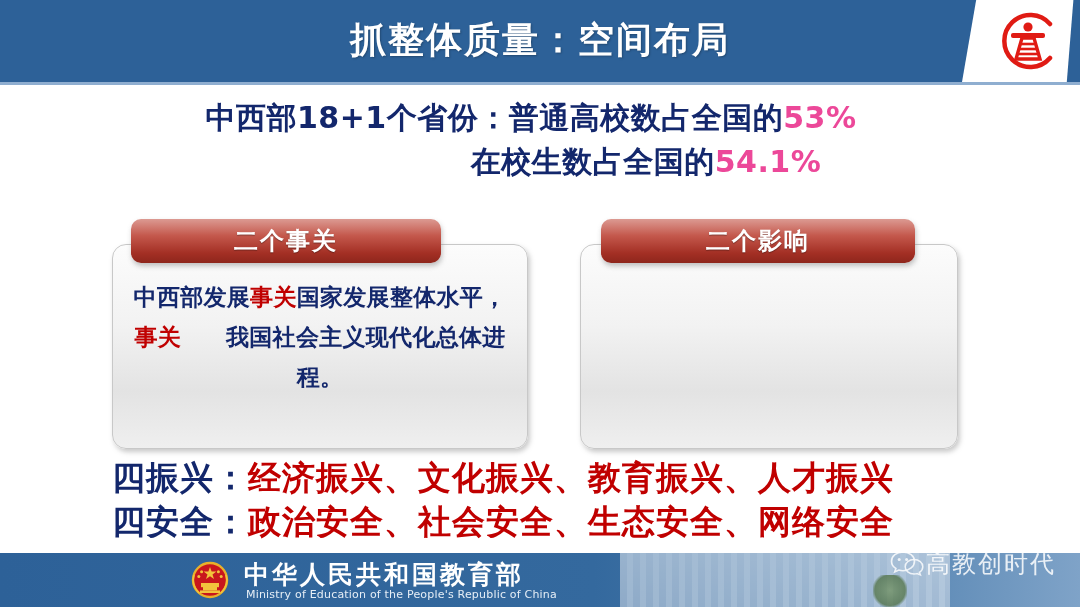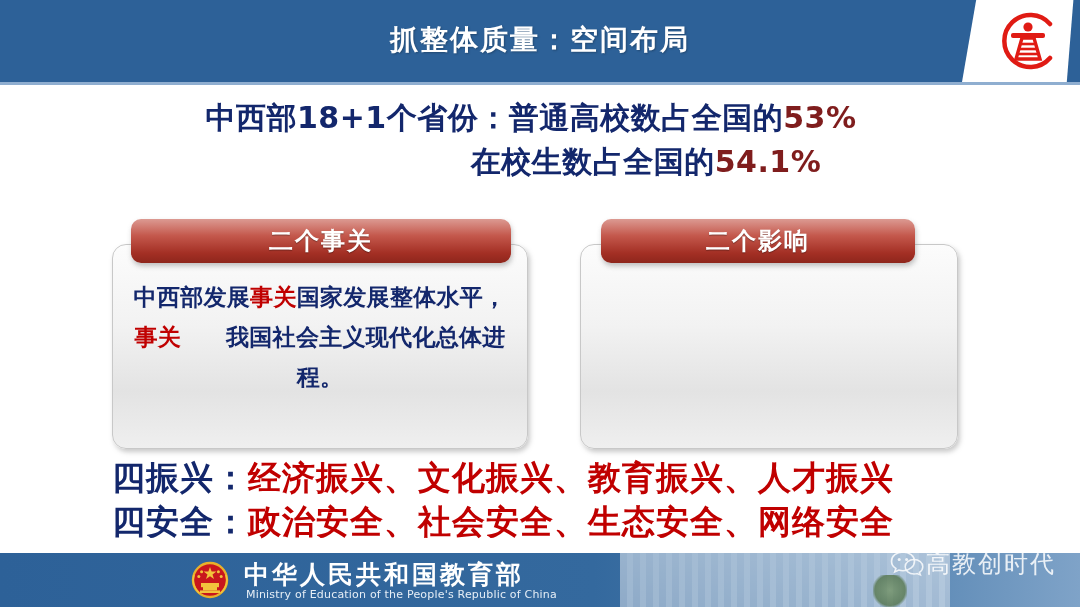--- a/index.html
+++ b/index.html
@@ -41,21 +41,21 @@
     background: #8FAED0;
   }
   #title-text {
     position: absolute;
     left: 0; top: 0;
     width: 1080px;
     height: 82px;
     line-height: 80px;
     text-align: center;
     color: #ffffff;
-    font-size: 28px;
+    font-size: 36px;
     font-weight: bold;
     letter-spacing: 2px;
     text-shadow: 1px 1px 2px rgba(0,0,0,0.25);
   }
   
   #logo-plate {
     position: absolute;
     right: 0; top: 0;
     width: 118px;
     height: 82px;
@@ -89,21 +89,21 @@
   .subtitle-line {
     font-size: 30px;
     font-weight: bold;
     color: #13276C;
     line-height: 44px;
     white-space: nowrap;
     letter-spacing: 0.5px;
   }
   #subtitle-line-1 { padding-right: 18px; }
   #subtitle-line-2 { padding-left: 230px; padding-right: 18px; }
-  .hl-red { color: #7f1d1d; }
+  .hl-red { color: #ec4899; }
 
   
   .panel {
     position: absolute;
     border: 1px solid #C8C8C8;
     border-radius: 14px;
     background: linear-gradient(180deg,#FCFCFC 0%, #F2F2F2 40%, #E3E3E3 72%, #EFEFEF 100%);
     box-shadow: 2px 3px 5px rgba(120,120,120,0.40);
     box-sizing: border-box;
   }
@@ -118,21 +118,21 @@
     border-radius: 10px;
     background: linear-gradient(180deg,#DC9A92 0%, #C4584C 38%, #A32F24 78%, #8E261C 100%);
     color: #ffffff;
     font-size: 24px;
     font-weight: bold;
     text-align: center;
     letter-spacing: 2px;
     box-shadow: 1px 3px 5px rgba(120,120,120,0.45);
     text-shadow: 0 1px 1px rgba(0,0,0,0.35);
   }
-  #panel-left .panel-header  { left: 18px;  width: 380px; }
+  #panel-left .panel-header  { left: 18px;  width: 310px; }
   #panel-right .panel-header { left: 20px;  width: 314px; }
 
   .panel-body {
     position: absolute;
     left: 0;
     top: 26px;
     width: 100%;
     box-sizing: border-box;
     padding: 6px 18px 0 18px;
     font-size: 23px;

